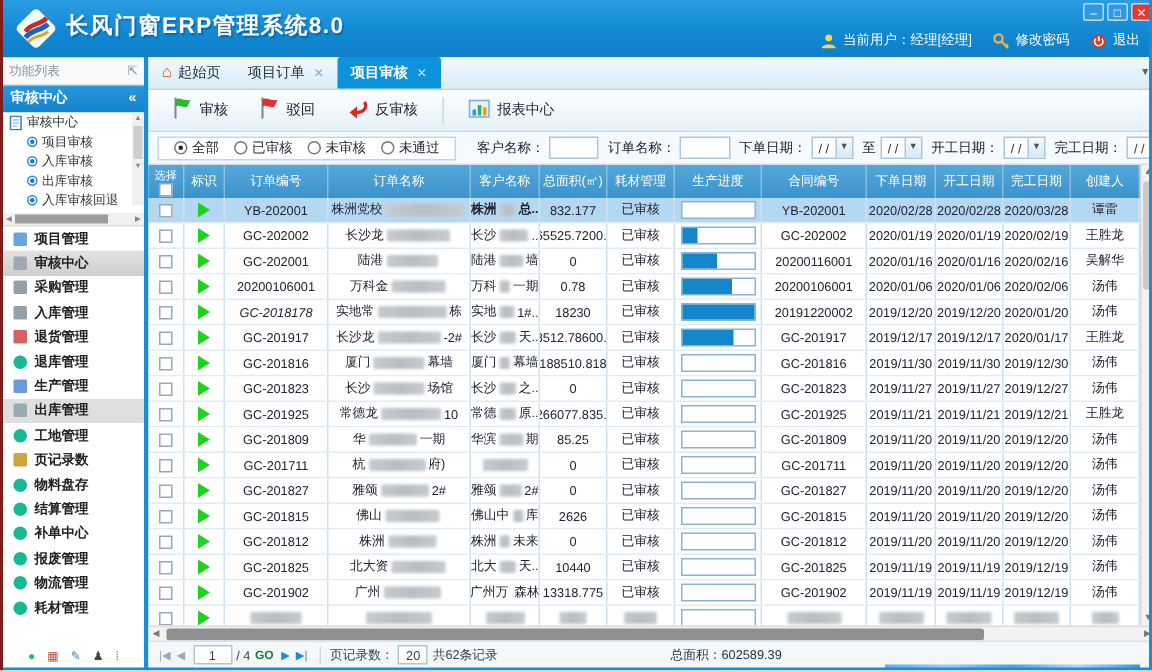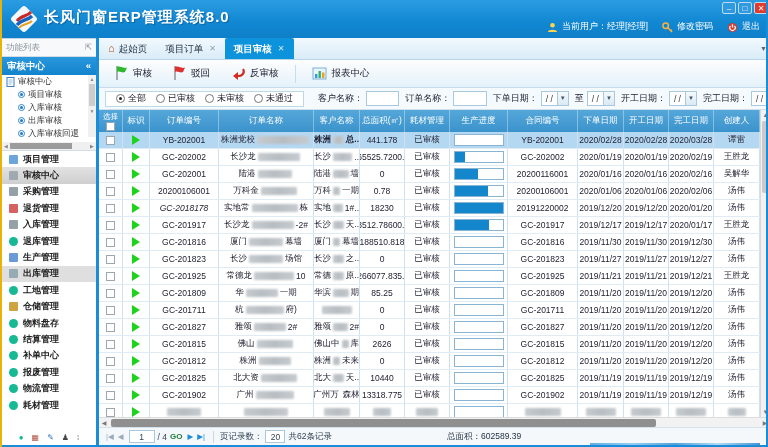--- a/index.html
+++ b/index.html
@@ -1,18 +1,18 @@
 <!DOCTYPE html>
 <html><head>
 <meta charset="utf-8">
 <style>
   * { margin:0; padding:0; box-sizing:border-box; }
   html,body { font-family:"Liberation Sans","DejaVu Sans",sans-serif; }
   #app { position:relative; width:768px; height:447px; background:#22c55e; overflow:hidden;
-         border-left:2px solid #eab308; border-right:2px solid #1a8cd8; }
+         border-left:2px solid #7f1d1d; border-right:2px solid #1a8cd8; }
 
   
   .topbar { position:absolute; left:0; top:0; width:768px; height:38px;
             background:linear-gradient(180deg,#2a9ce2 0%,#1187d2 60%,#0f7fc8 100%); }
   .logo { position:absolute; left:8px; top:5px; width:28px; height:28px; }
   .apptitle { position:absolute; left:42px; top:8px; color:#fff; font-size:15px; font-weight:bold;
               letter-spacing:1px; text-shadow:1px 1px 1px rgba(0,60,110,.45); }
   .winbtns { position:absolute; right:2px; top:2px; display:flex; gap:2px; }
   .winbtn { width:14px; height:12px; font-size:8px; line-height:11px; text-align:center; color:#fff;
             background:#2f9ae0; border:1px solid #bcdcf2; border-radius:2px; cursor:pointer; }
@@ -243,46 +243,46 @@
         </div>
         <div class="module selected">
           <span class="micon doc" style="background: rgb(152, 164, 174); border-radius: 1px; opacity: 0.9;"></span>
           <span>审核中心</span>
         </div>
         <div class="module">
           <span class="micon doc" style="background: rgb(138, 151, 160); border-radius: 1px; opacity: 0.9;"></span>
           <span>采购管理</span>
         </div>
         <div class="module">
+          <span class="micon doc" style="background: rgb(138, 151, 160); border-radius: 1px; opacity: 0.9;"></span>
+          <span>入库管理</span>
+        </div>
+        <div class="module">
           <span class="micon doc" style="background: rgb(208, 80, 80); border-radius: 1px; opacity: 0.9;"></span>
           <span>退货管理</span>
-        </div>
-        <div class="module">
-          <span class="micon doc" style="background: rgb(138, 151, 160); border-radius: 1px; opacity: 0.9;"></span>
-          <span>入库管理</span>
         </div>
         <div class="module">
           <span class="micon dot" style="background: rgb(23, 184, 148);"></span>
           <span>退库管理</span>
         </div>
         <div class="module">
           <span class="micon doc" style="background: rgb(91, 143, 213); border-radius: 1px; opacity: 0.9;"></span>
           <span>生产管理</span>
         </div>
         <div class="module highlight">
           <span class="micon doc" style="background: rgb(143, 165, 176); border-radius: 1px; opacity: 0.9;"></span>
           <span>出库管理</span>
         </div>
         <div class="module">
           <span class="micon dot" style="background: rgb(23, 184, 148);"></span>
           <span>工地管理</span>
         </div>
         <div class="module">
           <span class="micon doc" style="background: rgb(200, 154, 40); border-radius: 1px; opacity: 0.9;"></span>
-          <span>仓储管理</span>
+          <span>页记录数</span>
         </div>
         <div class="module">
           <span class="micon dot" style="background: rgb(23, 184, 148);"></span>
           <span>物料盘存</span>
         </div>
         <div class="module">
           <span class="micon dot" style="background: rgb(23, 184, 148);"></span>
           <span>结算管理</span>
         </div>
         <div class="module">
@@ -454,21 +454,21 @@
         <div class="trow sel">
           <div class="td" style="width: 24px; flex: 0 0 auto;">
             <span class="cbox"></span>
           </div>
           <div class="td" style="width: 27px; flex: 0 0 auto;">
             <span class="tri"></span>
           </div>
           <div class="td" style="width: 69px; flex: 0 0 auto;">YB-202001</div>
           <div class="td" style="width: 95px; flex: 0 0 auto;">株洲党校<span class="censor" style="width: 52px;"></span></div>
           <div class="td" style="width: 46px; flex: 0 0 auto; font-weight: bold;">株洲<span class="censor" style="width: 26px;"></span>总..</div>
-          <div class="td" style="width: 45px; flex: 0 0 auto;">441.178</div>
+          <div class="td" style="width: 45px; flex: 0 0 auto;">832.177</div>
           <div class="td" style="width: 45px; flex: 0 0 auto;">已审核</div>
           <div class="td" style="width: 58px; flex: 0 0 auto;">
             <div class="pwrap">
               <div class="pfill" style="width: 0%;"></div>
             </div>
           </div>
           <div class="td" style="width: 70px; flex: 0 0 auto;">YB-202001</div>
           <div class="td" style="width: 46px; flex: 0 0 auto;">2020/02/28</div>
           <div class="td" style="width: 45px; flex: 0 0 auto;">2020/02/28</div>
           <div class="td" style="width: 45px; flex: 0 0 auto;">2020/03/28</div>

